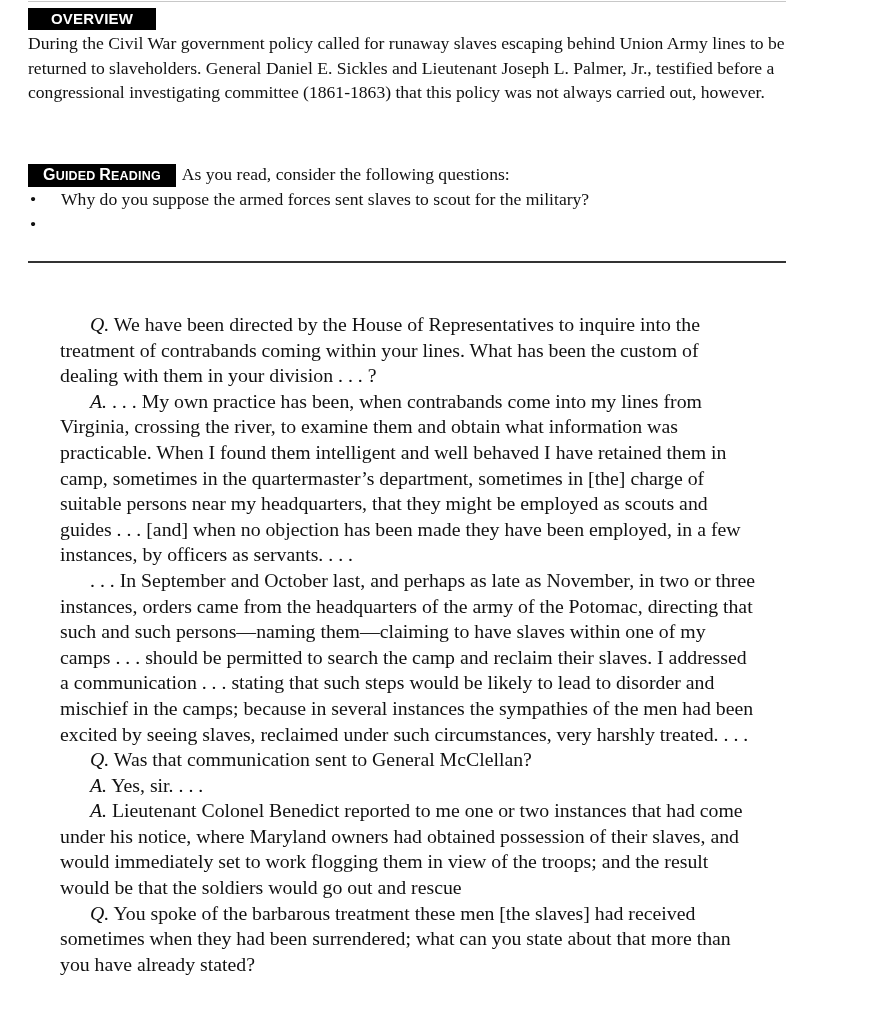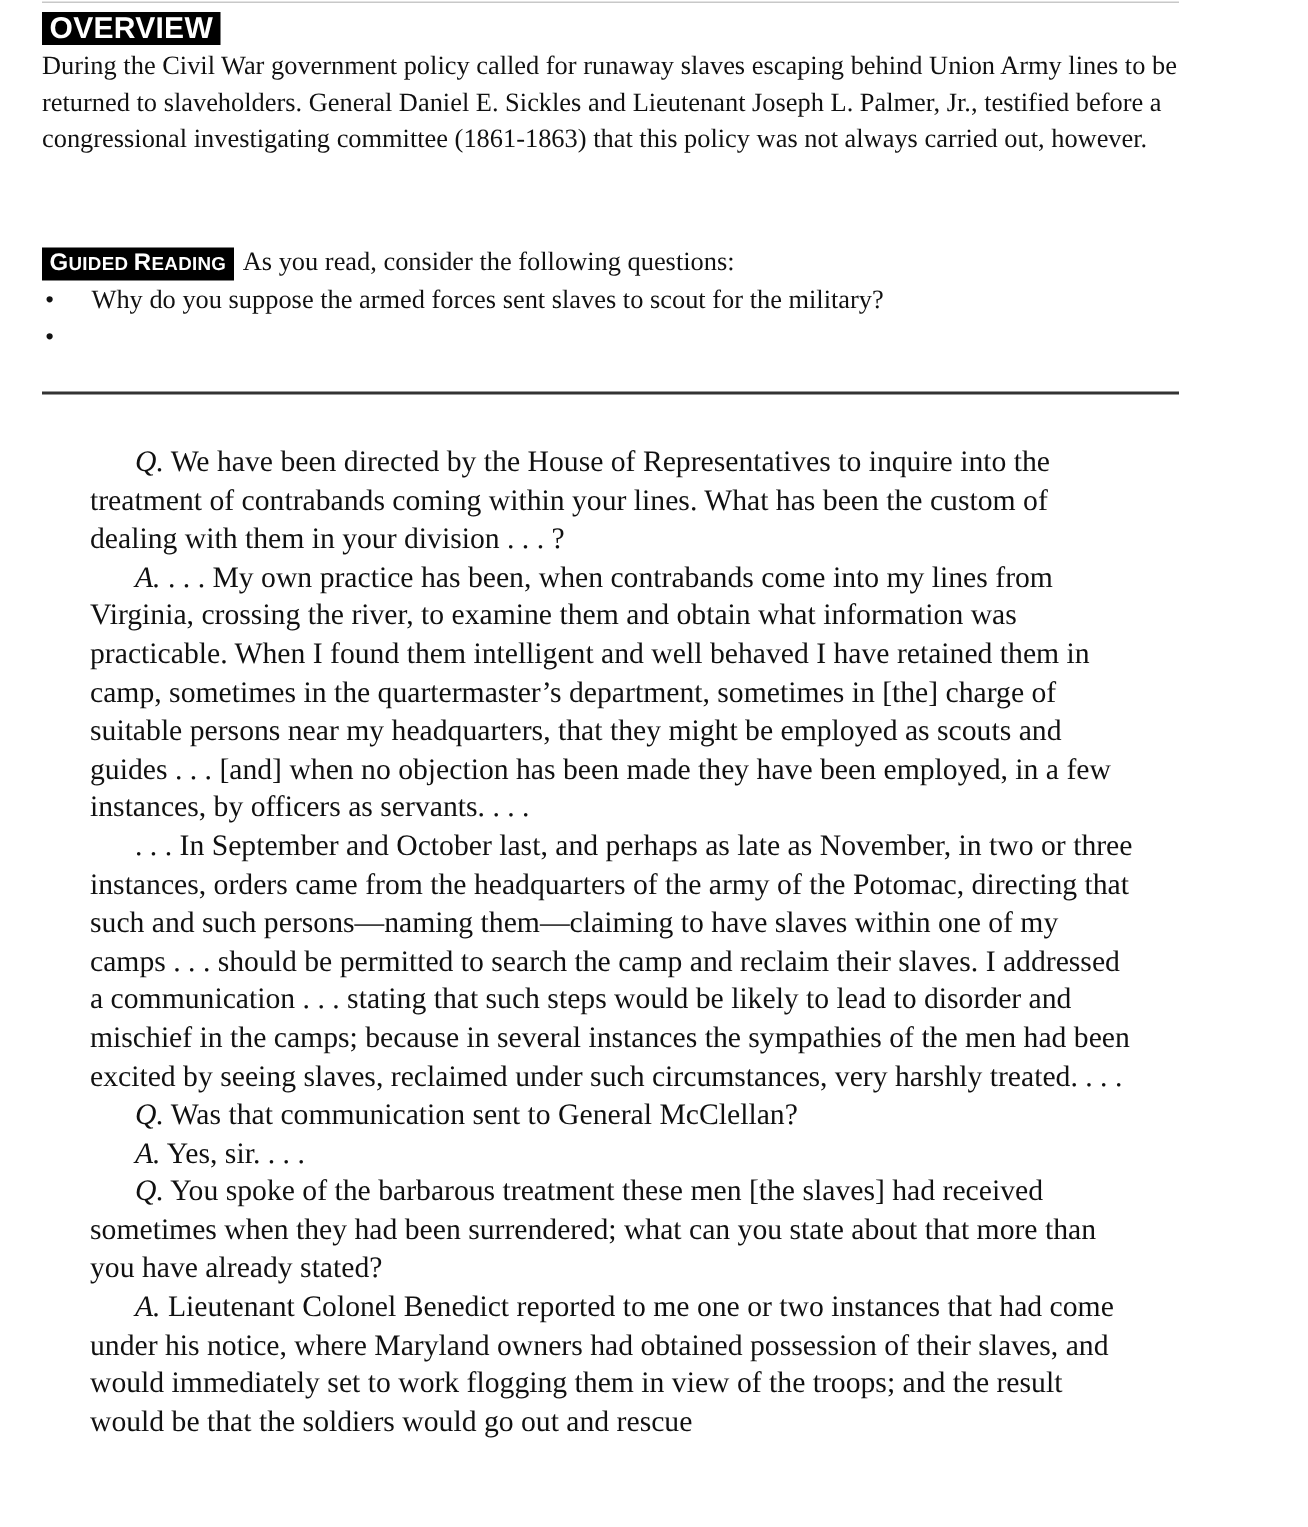--- a/index.html
+++ b/index.html
@@ -1,29 +1,29 @@
 <!DOCTYPE html>
 <html><head>
   <meta charset="utf-8">
   <style>
     html, body { margin: 0; padding: 0; background: #ffffff; }
     body { width: 872px; height: 1018px; position: relative; overflow: hidden; color: #111; }
     .top-rule { position: absolute; left: 28px; top: 1px; width: 758px; height: 1px; background: #c8c8c8; }
     .overview { position: absolute; left: 28px; top: 8px; width: 760px; }
-    .label-box { display: inline-block; background: #000; color: #fff; font-family: "Liberation Sans", sans-serif; font-weight: bold; font-size: 20px; line-height: 22px; padding: 0 5px; letter-spacing: 0.2px; }
+    .label-box { display: inline-block; background: #000; color: #fff; font-family: "Liberation Sans", sans-serif; font-weight: bold; font-size: 15px; line-height: 22px; padding: 0 23px; letter-spacing: 0.2px; }
     .overview-text { font-family: "Liberation Serif", serif; font-size: 17.6px; line-height: 24.5px; margin-top: 1px; }
     .guided { position: absolute; left: 28px; top: 162px; width: 760px; font-family: "Liberation Serif", serif; font-size: 17.6px; line-height: 24.5px; }
-    .guided .label-box { font-size: 16px; line-height: 22px; padding: 0 5px; vertical-align: baseline; }
+    .guided .label-box { font-size: 16px; line-height: 22px; padding: 0 15px; vertical-align: baseline; }
     .guided .label-box .sc { font-size: 12.5px; }
     .guided-intro { margin-left: 6px; text-align: right; }
     .bullets { list-style: none; margin: 0; padding: 0; }
     .bullets li { position: relative; padding-left: 33px; }
     .bullets li .dot { position: absolute; left: 2px; top: 0; }
     .rule { position: absolute; left: 28px; top: 261px; width: 758px; height: 2px; background: #333; }
-    .reading { position: absolute; left: 60px; top: 296px; width: 700px; font-family: "Liberation Serif", serif; font-size: 19.8px; line-height: 25.6px; }
+    .reading { position: absolute; left: 60px; top: 312px; width: 700px; font-family: "Liberation Serif", serif; font-size: 19.8px; line-height: 25.6px; }
     .reading p { margin: 0; text-indent: 30px; }
     .reading i { font-style: italic; }
   </style>
 </head>
 <body>
 
 <div class="top-rule"></div>
 
 <section class="overview">
   <div class="label-box">OVERVIEW</div>
@@ -41,15 +41,15 @@
 </section>
 
 <div class="rule"></div>
 
 <section class="reading">
   <p><i>Q.</i><span> We have been directed by the House of Representatives to inquire into the treatment of contrabands coming within your lines. What has been the custom of dealing with them in your division . . . ?</span></p>
   <p><i>A.</i><span> . . . My own practice has been, when contrabands come into my lines from Virginia, crossing the river, to examine them and obtain what information was practicable. When I found them intelligent and well behaved I have retained them in camp, sometimes in the quartermaster’s department, sometimes in [the] charge of suitable persons near my headquarters, that they might be employed as scouts and guides . . . [and] when no objection has been made they have been employed, in a few instances, by officers as servants. . . .</span></p>
   <p><i></i><span>. . . In September and October last, and perhaps as late as November, in two or three instances, orders came from the headquarters of the army of the Potomac, directing that such and such persons—naming them—claiming to have slaves within one of my camps . . . should be permitted to search the camp and reclaim their slaves. I addressed a communication . . . stating that such steps would be likely to lead to disorder and mischief in the camps; because in several instances the sympathies of the men had been excited by seeing slaves, reclaimed under such circumstances, very harshly treated. . . .</span></p>
   <p><i>Q.</i><span> Was that communication sent to General McClellan?</span></p>
   <p><i>A.</i><span> Yes, sir. . . .</span></p>
+  <p><i>A.</i><span> Lieutenant Colonel Benedict reported to me one or two instances that had come under his notice, where Maryland owners had obtained possession of their slaves, and would immediately set to work flogging them in view of the troops; and the result would be that the soldiers would go out and rescue</span></p>
   <p><i>Q.</i><span> You spoke of the barbarous treatment these men [the slaves] had received sometimes when they had been surrendered; what can you state about that more than you have already stated?</span></p>
-  <p><i>A.</i><span> Lieutenant Colonel Benedict reported to me one or two instances that had come under his notice, where Maryland owners had obtained possession of their slaves, and would immediately set to work flogging them in view of the troops; and the result would be that the soldiers would go out and rescue</span></p>
 </section>
 
 </body></html>

